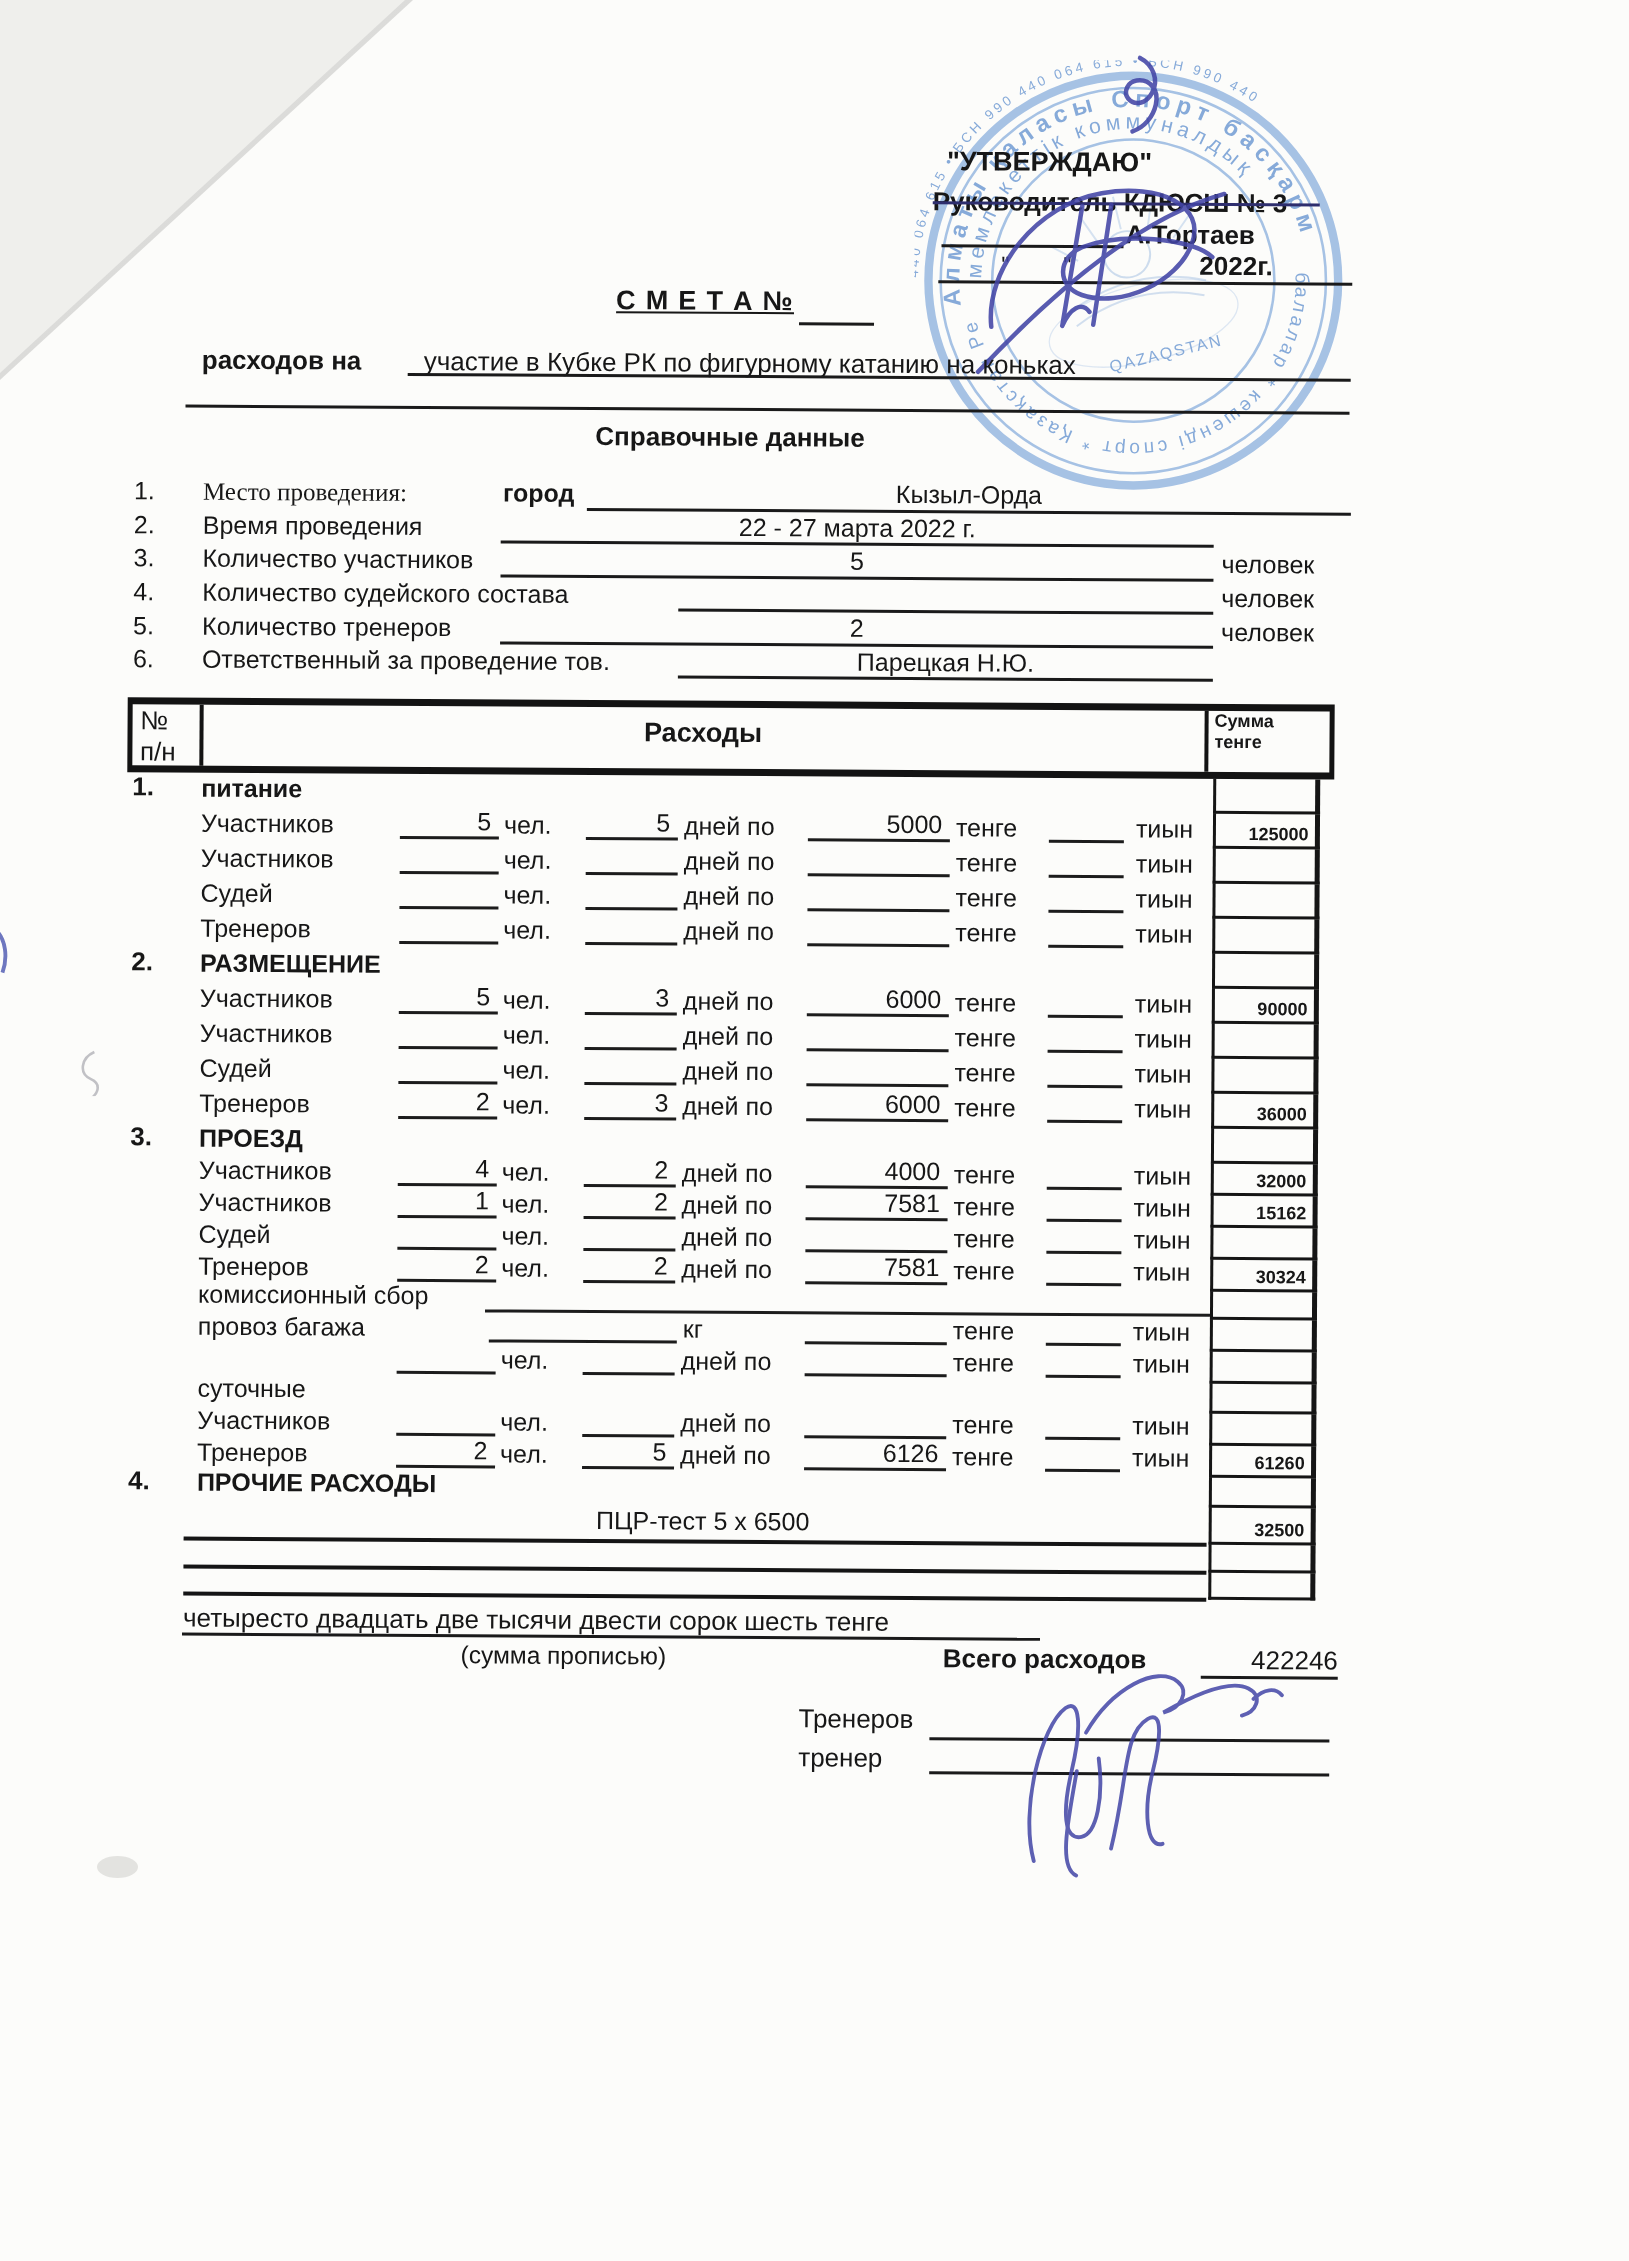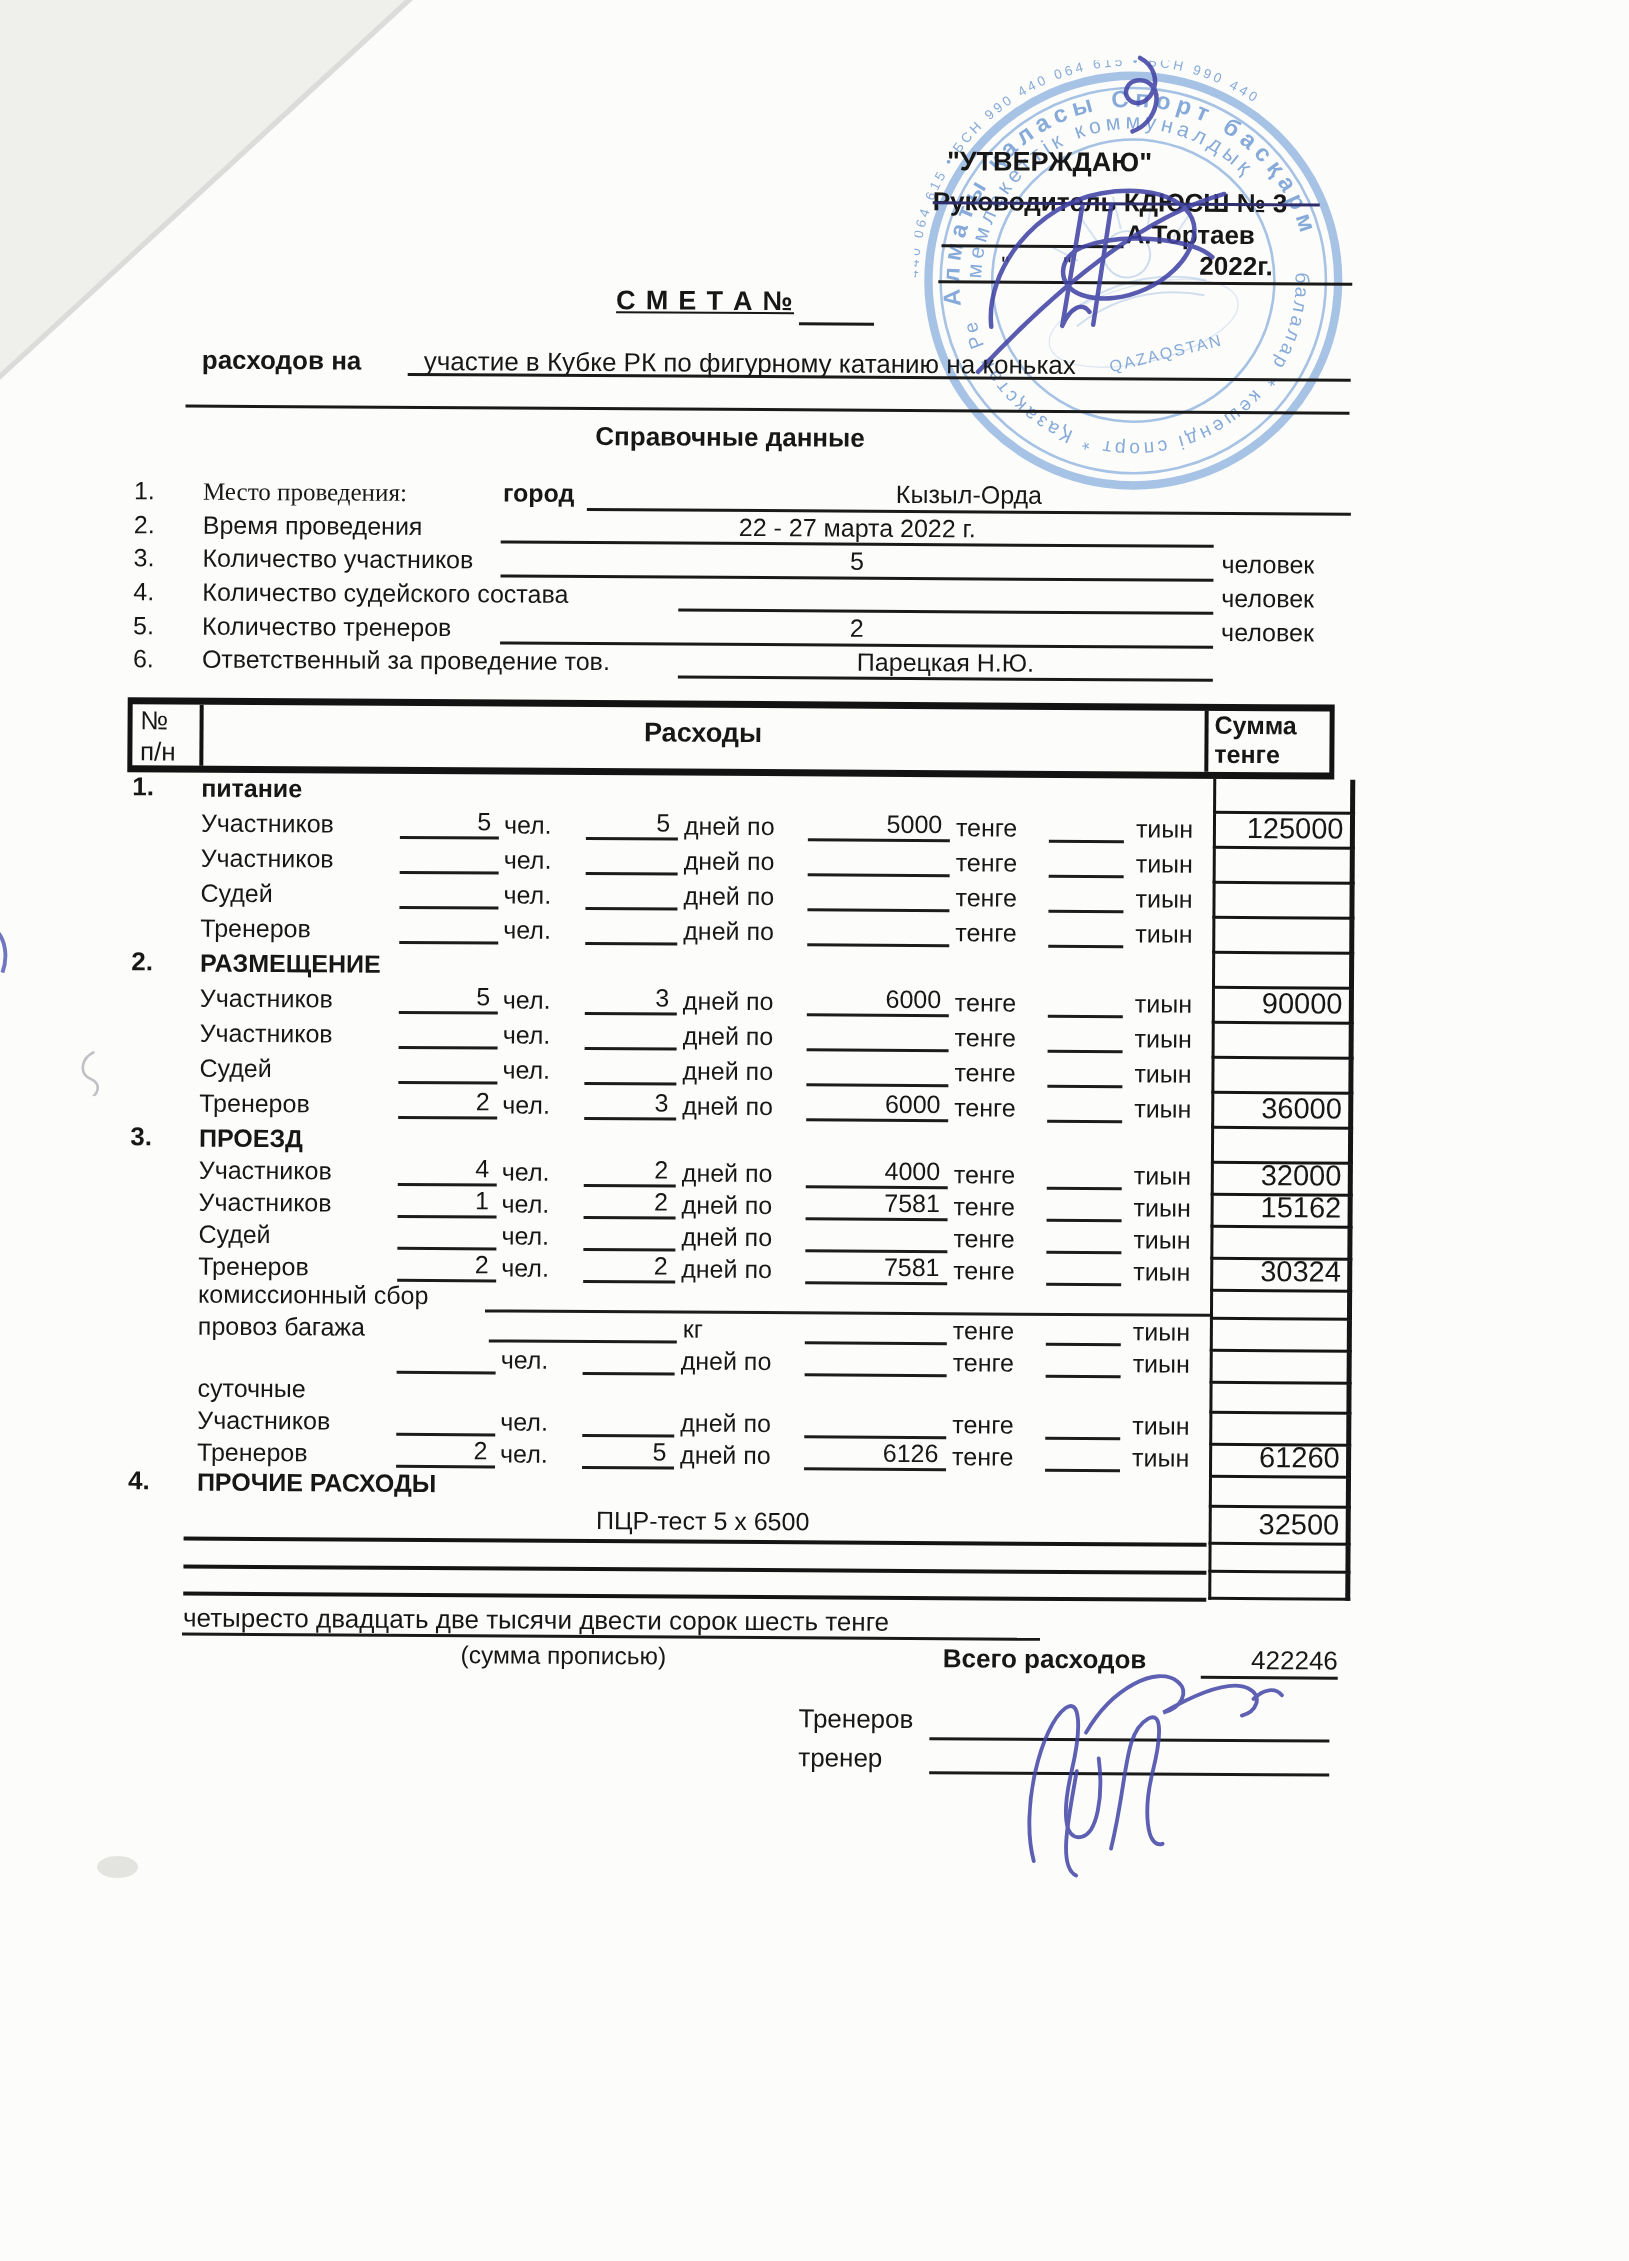--- a/index.html
+++ b/index.html
@@ -16,37 +16,37 @@
   .corner{position:absolute;left:0;top:0;width:413px;height:380px;
           background:linear-gradient(135deg,#d4d4d2 0%,#dddddb 60%,#e7e7e5 100%);
           clip-path:polygon(0 0,413px 0,0 380px);}
   .corner-edge{position:absolute;left:0;top:0;width:405px;height:373px;background:#efefec;
           clip-path:polygon(0 0,405px 0,0 373px);}
   
   .tbl{position:absolute;left:132px;top:698px;width:1207px;}
   .thead{position:relative;height:61px;border:5.2px solid #131313;border-top-width:7px;border-bottom-width:7.7px;border-right-width:5.8px;}
   .thn{position:absolute;left:0;top:0;bottom:0;width:59px;border-right:4.5px solid #131313;padding:1.3px 0 0 7.7px;font-size:26px;}
   .the{position:absolute;left:64px;right:120px;top:0;bottom:0;text-align:center;font-weight:bold;font-size:27px;padding-top:10.3px;}
-  .ths{position:absolute;right:0;top:0;bottom:0;width:115px;border-left:4.5px solid #131313;padding:0 0 0 6.4px;font-weight:bold;font-size:25px;}
+  .ths{position:absolute;right:0;top:0;bottom:0;width:115px;border-left:4.5px solid #131313;padding:0 0 0 6.4px;font-weight:bold;font-size:18px;}
   .tbody{position:relative;}
   .trow{position:relative;}
   .h55{height:35px}.h54{height:35px}.h50{height:32px}
   .h46{height:30px}.h44{height:28px}.h42{height:27px}.h58{height:37px}
   .rn{position:absolute;left:5.2px;bottom:5.2px;font-weight:bold;font-size:26px;}
   .rl{position:absolute;left:74px;bottom:5.2px;font-size:25px;}
   .uv{position:absolute;bottom:5.2px;border-bottom:3.9px solid #1c1c1c;text-align:right;
       padding:0 7.7px 0 0;font-size:25px;box-sizing:border-box;}
   .uq{left:273px;width:99px}.ud{left:459px;width:92px}.ur{left:681px;width:142px}.ut{left:922px;width:75px}
   .ukg{left:365px;width:188px}
   .un{position:absolute;bottom:5.2px;font-size:25px;}
   .tq{left:377px}.td{left:557px}.trr{left:829px}.tt{left:1009px}.tkg{left:559px}
   .ulng{position:absolute;left:361px;width:725px;bottom:2.6px;border-bottom:3.2px solid #1c1c1c;}
-  .sc{position:absolute;top:0;bottom:0;left:1086px;width:142px;box-sizing:border-box;
+  .sc{position:absolute;top:0;bottom:0;left:1086px;width:107px;box-sizing:border-box;
       border-left:3.9px solid #151515;border-right:5.2px solid #151515;border-bottom:3.2px solid #151515;
-      display:flex;align-items:flex-end;justify-content:flex-end;padding:0 6.4px 1.3px 0;font-size:29px;}
+      display:flex;align-items:flex-end;justify-content:flex-end;padding:0 6.4px 1.3px 0;font-size:18px;font-weight:bold;}
   .bl{position:absolute;left:61px;right:123px;bottom:-1.9px;border-bottom:4.5px solid #151515;}
   .ct{position:absolute;left:74px;width:1012px;text-align:center;bottom:5.8px;font-size:25px;}
   svg{position:absolute;}
   .smudge{position:absolute;border-radius:50%;}
 </style>
 </head>
 <body>
 
 <div class="page">
 

